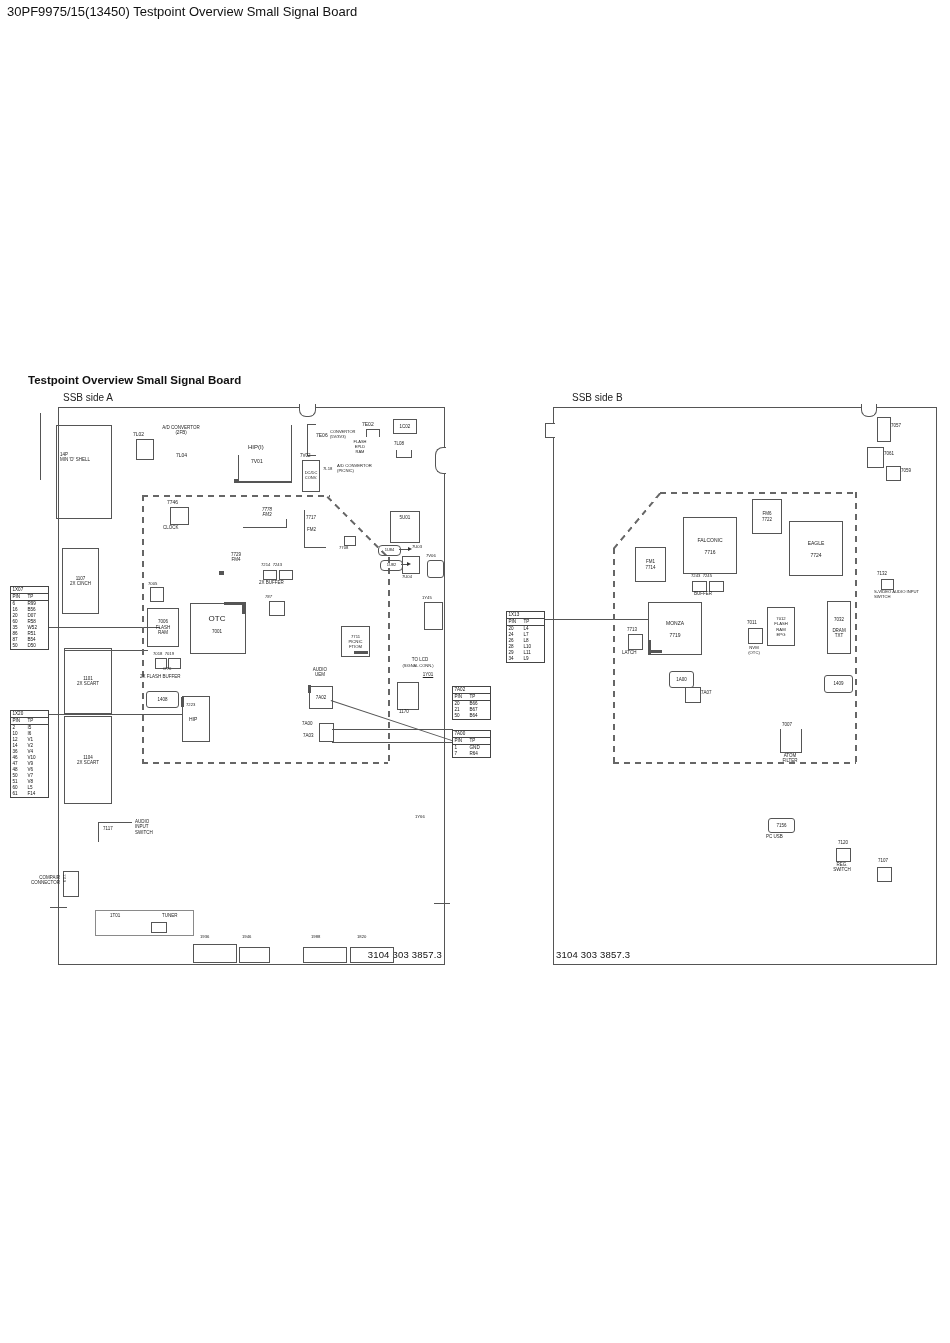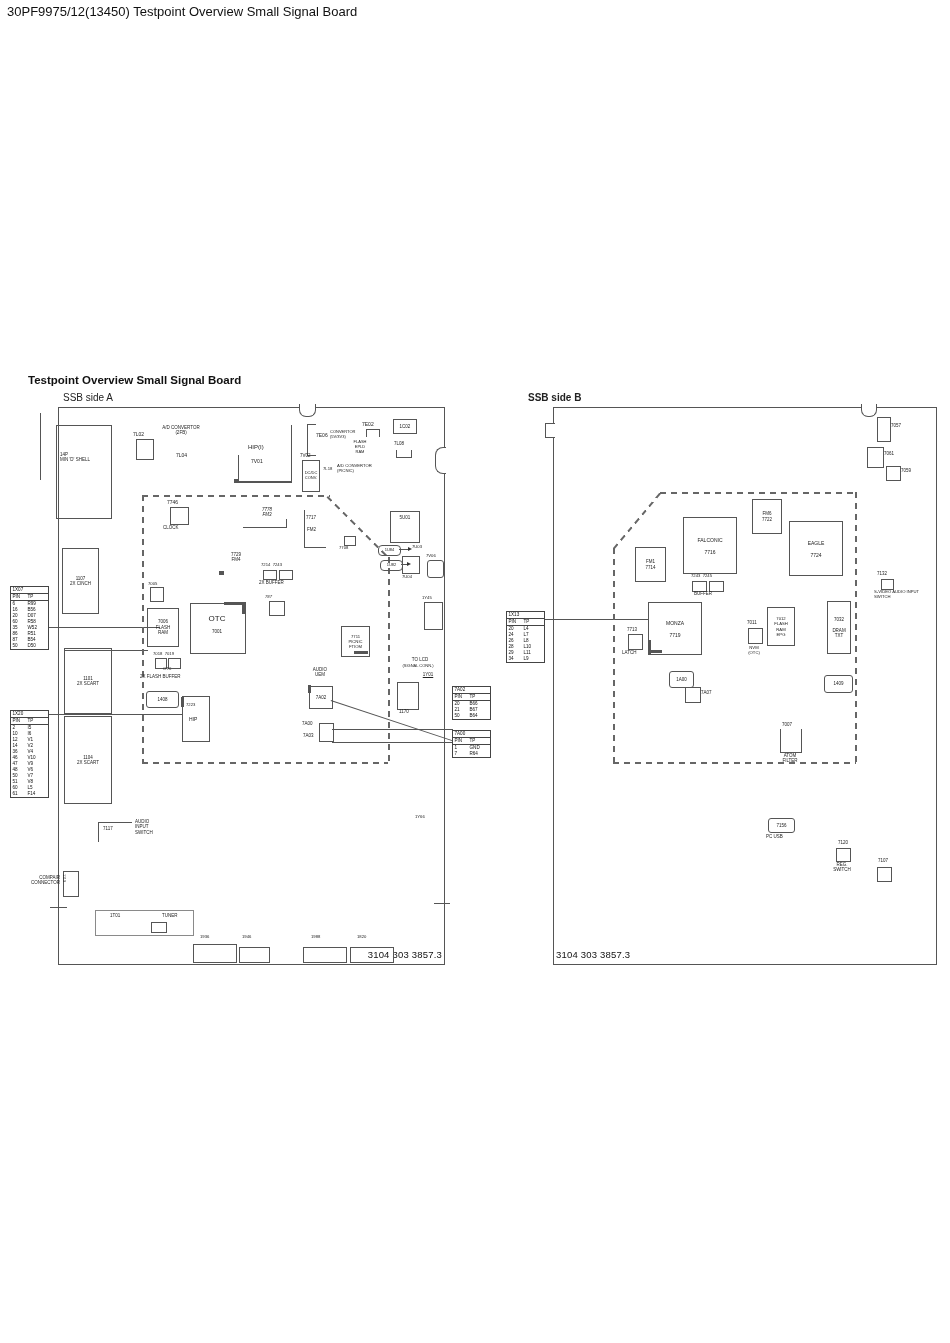--- a/index.html
+++ b/index.html
@@ -28,21 +28,21 @@
   .thd,.trw{display:flex;padding:0 1.5px;}
   .thd{border-bottom:1px solid #444;}
   .thd span:first-child,.trw span:first-child{width:15px;}
   .tri{position:absolute;width:0;height:0;border-left:4px solid #333;
        border-top:2.5px solid transparent;border-bottom:2.5px solid transparent;}
 </style>
 </head>
 <body>
 
 <div id="canvas">
-  <div class="hdr">30PF9975/12(13450) Testpoint Overview Small Signal Board</div>
+  <div class="hdr">30PF9975/15(13450) Testpoint Overview Small Signal Board</div>
   <div class="sec">Testpoint Overview Small Signal Board</div>
 <div class="board" style="left: 58px; top: 407px; width: 385px; height: 556px;"></div>
     <div class="txt blabel" style="left: 63px; top: 392px;">SSB side A</div>
     <div class="txt pn" style="left: 356px; top: 949px; width: 86px; text-align: right;">3104 303 3857.3</div>
     <div class="ln" style="left: 238px; top: 455px; width: 1px; height: 28px;"></div>
     <div class="ln" style="left: 238px; top: 481px; width: 54px; height: 1.5px;"></div>
     <div class="ln" style="left: 291px; top: 425px; width: 1px; height: 57px;"></div>
     <div class="ln" style="left: 234px; top: 479px; width: 5px; height: 4px;"></div>
     <div class="ln" style="left: 12px; top: 627px; width: 148px; height: 1px;"></div>
     <div class="ln" style="left: 64px; top: 650px; width: 84px; height: 1px;"></div>
@@ -311,21 +311,21 @@
         <span>GND</span>
       </div>
       <div class="trw">
         <span>7</span>
         <span>R64</span>
       </div>
     </div>
     <div class="tri" style="left: 408px; top: 547px;"></div>
     <div class="tri" style="left: 407px; top: 562px;"></div>
     <div class="board" style="left: 553px; top: 407px; width: 382px; height: 556px;"></div>
-    <div class="txt blabel" style="left: 528px; top: 392px; font-weight: bold;">SSB side B</div>
+    <div class="txt blabel" style="left: 572px; top: 392px;">SSB side B</div>
     <div class="txt pn" style="left: 556px; top: 949px; width: 86px;">3104 303 3857.3</div>
     <div class="ln" style="left: 545px; top: 619px; width: 103px; height: 1px;"></div>
     <div class="ln" style="left: 648px; top: 640px; width: 3px; height: 14px;"></div>
     <div class="ln" style="left: 648px; top: 650px; width: 14px; height: 3px;"></div>
     <div class="lnd" style="left: 660px; top: 492px; width: 195px; height: 1.6px; background: repeating-linear-gradient(90deg, rgb(102, 102, 102) 0px, rgb(102, 102, 102) 6px, rgba(0, 0, 0, 0) 6px, rgba(0, 0, 0, 0) 11px);"></div>
     <div class="lnd" style="left: 613px; top: 548px; width: 73px; height: 1.6px; background: repeating-linear-gradient(90deg, rgb(102, 102, 102) 0px, rgb(102, 102, 102) 6px, rgba(0, 0, 0, 0) 6px, rgba(0, 0, 0, 0) 11px); transform: rotate(-50deg);"></div>
     <div class="lnd" style="left: 613px; top: 548px; width: 1.6px; height: 215px; background: repeating-linear-gradient(rgb(102, 102, 102) 0px, rgb(102, 102, 102) 6px, rgba(0, 0, 0, 0) 6px, rgba(0, 0, 0, 0) 11px);"></div>
     <div class="lnd" style="left: 855px; top: 492px; width: 1.6px; height: 271px; background: repeating-linear-gradient(rgb(102, 102, 102) 0px, rgb(102, 102, 102) 6px, rgba(0, 0, 0, 0) 6px, rgba(0, 0, 0, 0) 11px);"></div>
     <div class="lnd" style="left: 613px; top: 762px; width: 243px; height: 1.6px; background: repeating-linear-gradient(90deg, rgb(102, 102, 102) 0px, rgb(102, 102, 102) 6px, rgba(0, 0, 0, 0) 6px, rgba(0, 0, 0, 0) 11px);"></div>
     <div class="rect" style="left: 877px; top: 417px; width: 12px; height: 23px;"></div>

